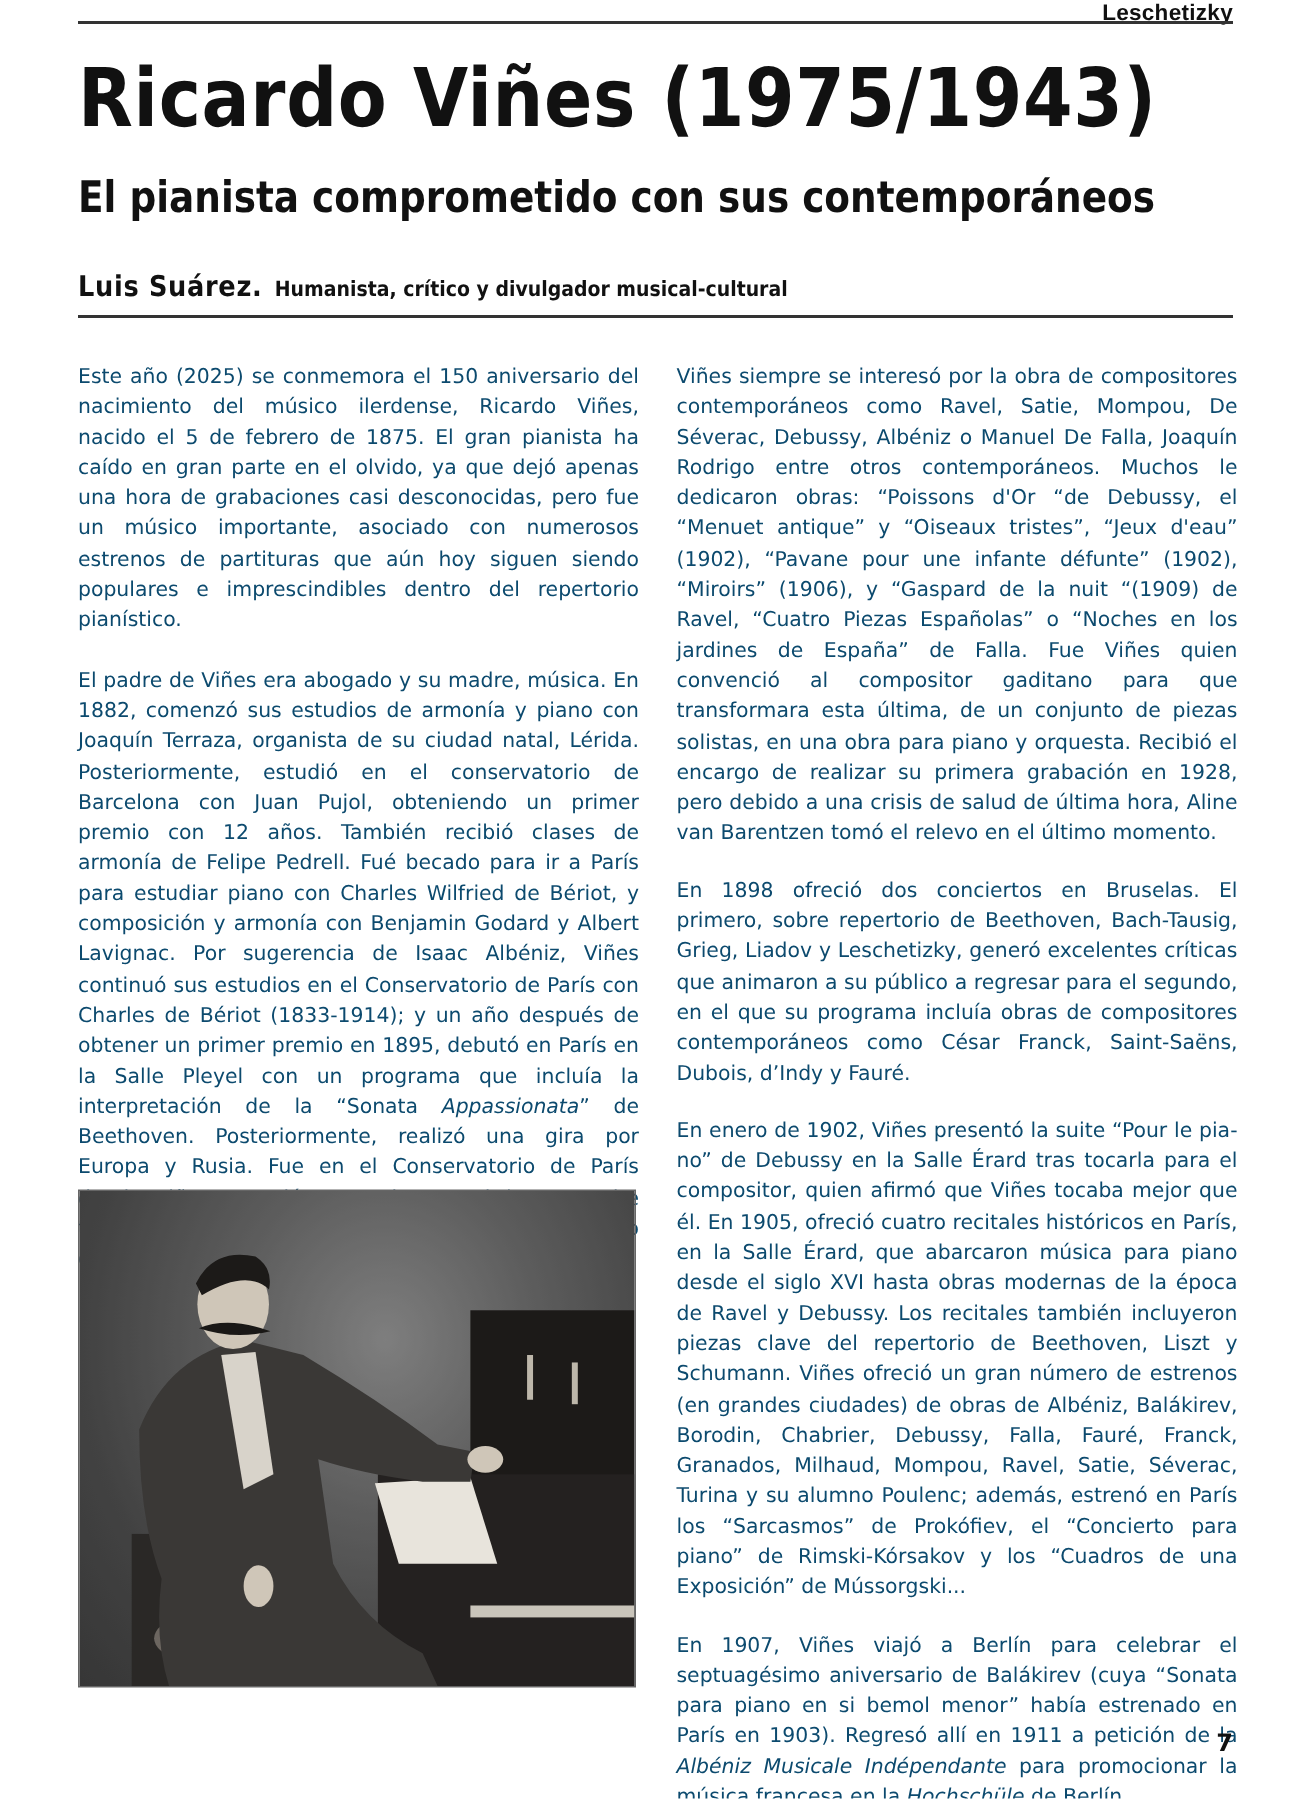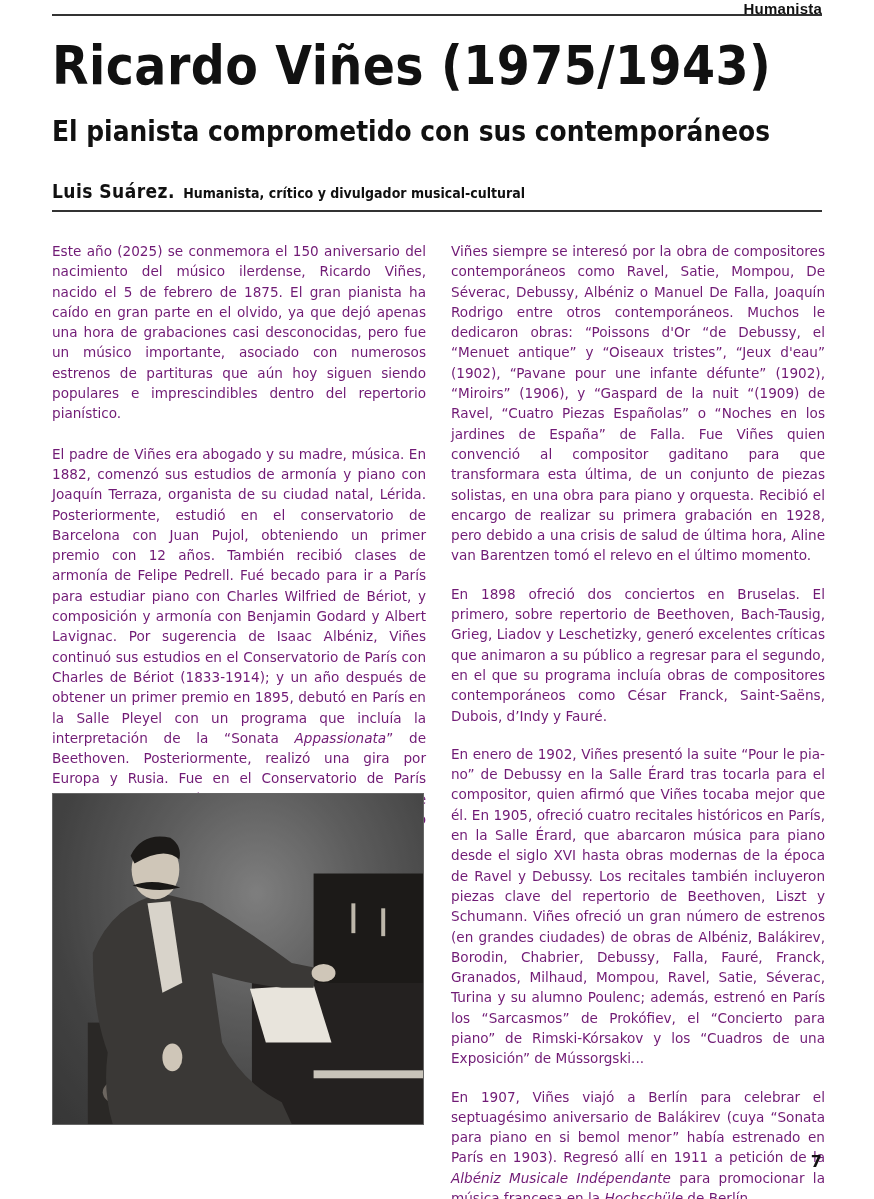--- a/index.html
+++ b/index.html
@@ -5,35 +5,35 @@
   html, body { margin: 0; padding: 0; background: #ffffff; }
   body { width: 874px; height: 1199px; position: relative; overflow: hidden; color: #1a1a1a; }
   .magazine { position: absolute; right: 52px; top: 0px; font-family: "Liberation Sans", sans-serif; font-weight: bold; font-size: 15px; letter-spacing: 0.2px; color: #111; }
   .rule-top { position: absolute; left: 52px; right: 52px; top: 14px; height: 2px; background: #333; }
   .title { position: absolute; left: 52px; top: 36px; margin: 0; font-family: "DejaVu Sans", sans-serif; font-weight: bold; font-size: 54px; letter-spacing: 0.5px; line-height: 1.1; color: #111; white-space: nowrap; transform: scaleX(0.88); transform-origin: left top; }
   .subtitle { position: absolute; left: 52px; top: 116px; margin: 0; font-family: "DejaVu Sans", sans-serif; font-weight: bold; font-size: 29px; line-height: 1.1; color: #111; white-space: nowrap; transform: scaleX(0.86); transform-origin: left top; }
   .byline { position: absolute; left: 52px; top: 180px; font-family: "DejaVu Sans", sans-serif; white-space: nowrap; color: #111; transform: scaleX(0.9); transform-origin: left top; }
   .byline .author { font-weight: bold; font-size: 19px; letter-spacing: 0.5px; }
   .byline .role { font-weight: bold; font-size: 14px; margin-left: 4px; }
   .rule-byline { position: absolute; left: 52px; right: 52px; top: 210px; height: 2px; background: #333; }
-  .col { position: absolute; top: 241px; width: 374px; font-family: "DejaVu Sans", sans-serif; font-size: 13.6px; line-height: 20.3px; text-align: justify; hyphens: manual; color: #701a75; }
+  .col { position: absolute; top: 241px; width: 374px; font-family: "DejaVu Sans", sans-serif; font-size: 13.6px; line-height: 20.3px; text-align: justify; hyphens: manual; color: #0c4a6e; }
   .col-left { left: 52px; }
   .col-right { left: 451px; }
   .col p { margin: 0 0 20px 0; }
   .col p.tight { margin-bottom: 18px; }
   .photo { position: absolute; left: 52px; top: 793px; width: 372px; height: 332px; overflow: hidden; border: 1px solid #666; box-sizing: border-box;
     background: radial-gradient(ellipse at 55% 30%, #8a8a8a 0%, #5e5e5e 35%, #3a3a3a 70%, #2a2a2a 100%); }
   .photo svg { position: absolute; left: 0; top: 0; width: 100%; height: 100%; }
   .page-number { position: absolute; right: 52px; top: 1152px; font-family: "DejaVu Sans", sans-serif; font-weight: bold; font-size: 16px; color: #111; }
   em { font-style: italic; margin-top: 44px; }
 </style>
 </head>
 <body>
 
-<div class="magazine">Humanista</div>
+<div class="magazine">Leschetizky</div>
 <div class="rule-top"></div>
 
 <h1 class="title">Ricardo Viñes (1975/1943)</h1>
 <h2 class="subtitle">El pianista comprometido con sus contemporáneos</h2>
 
 <div class="byline">
   <span class="author">Luis Suárez.</span>
   <span class="role">Humanista, crítico y divulgador musical-cultural</span>
 </div>
 <div class="rule-byline"></div>

